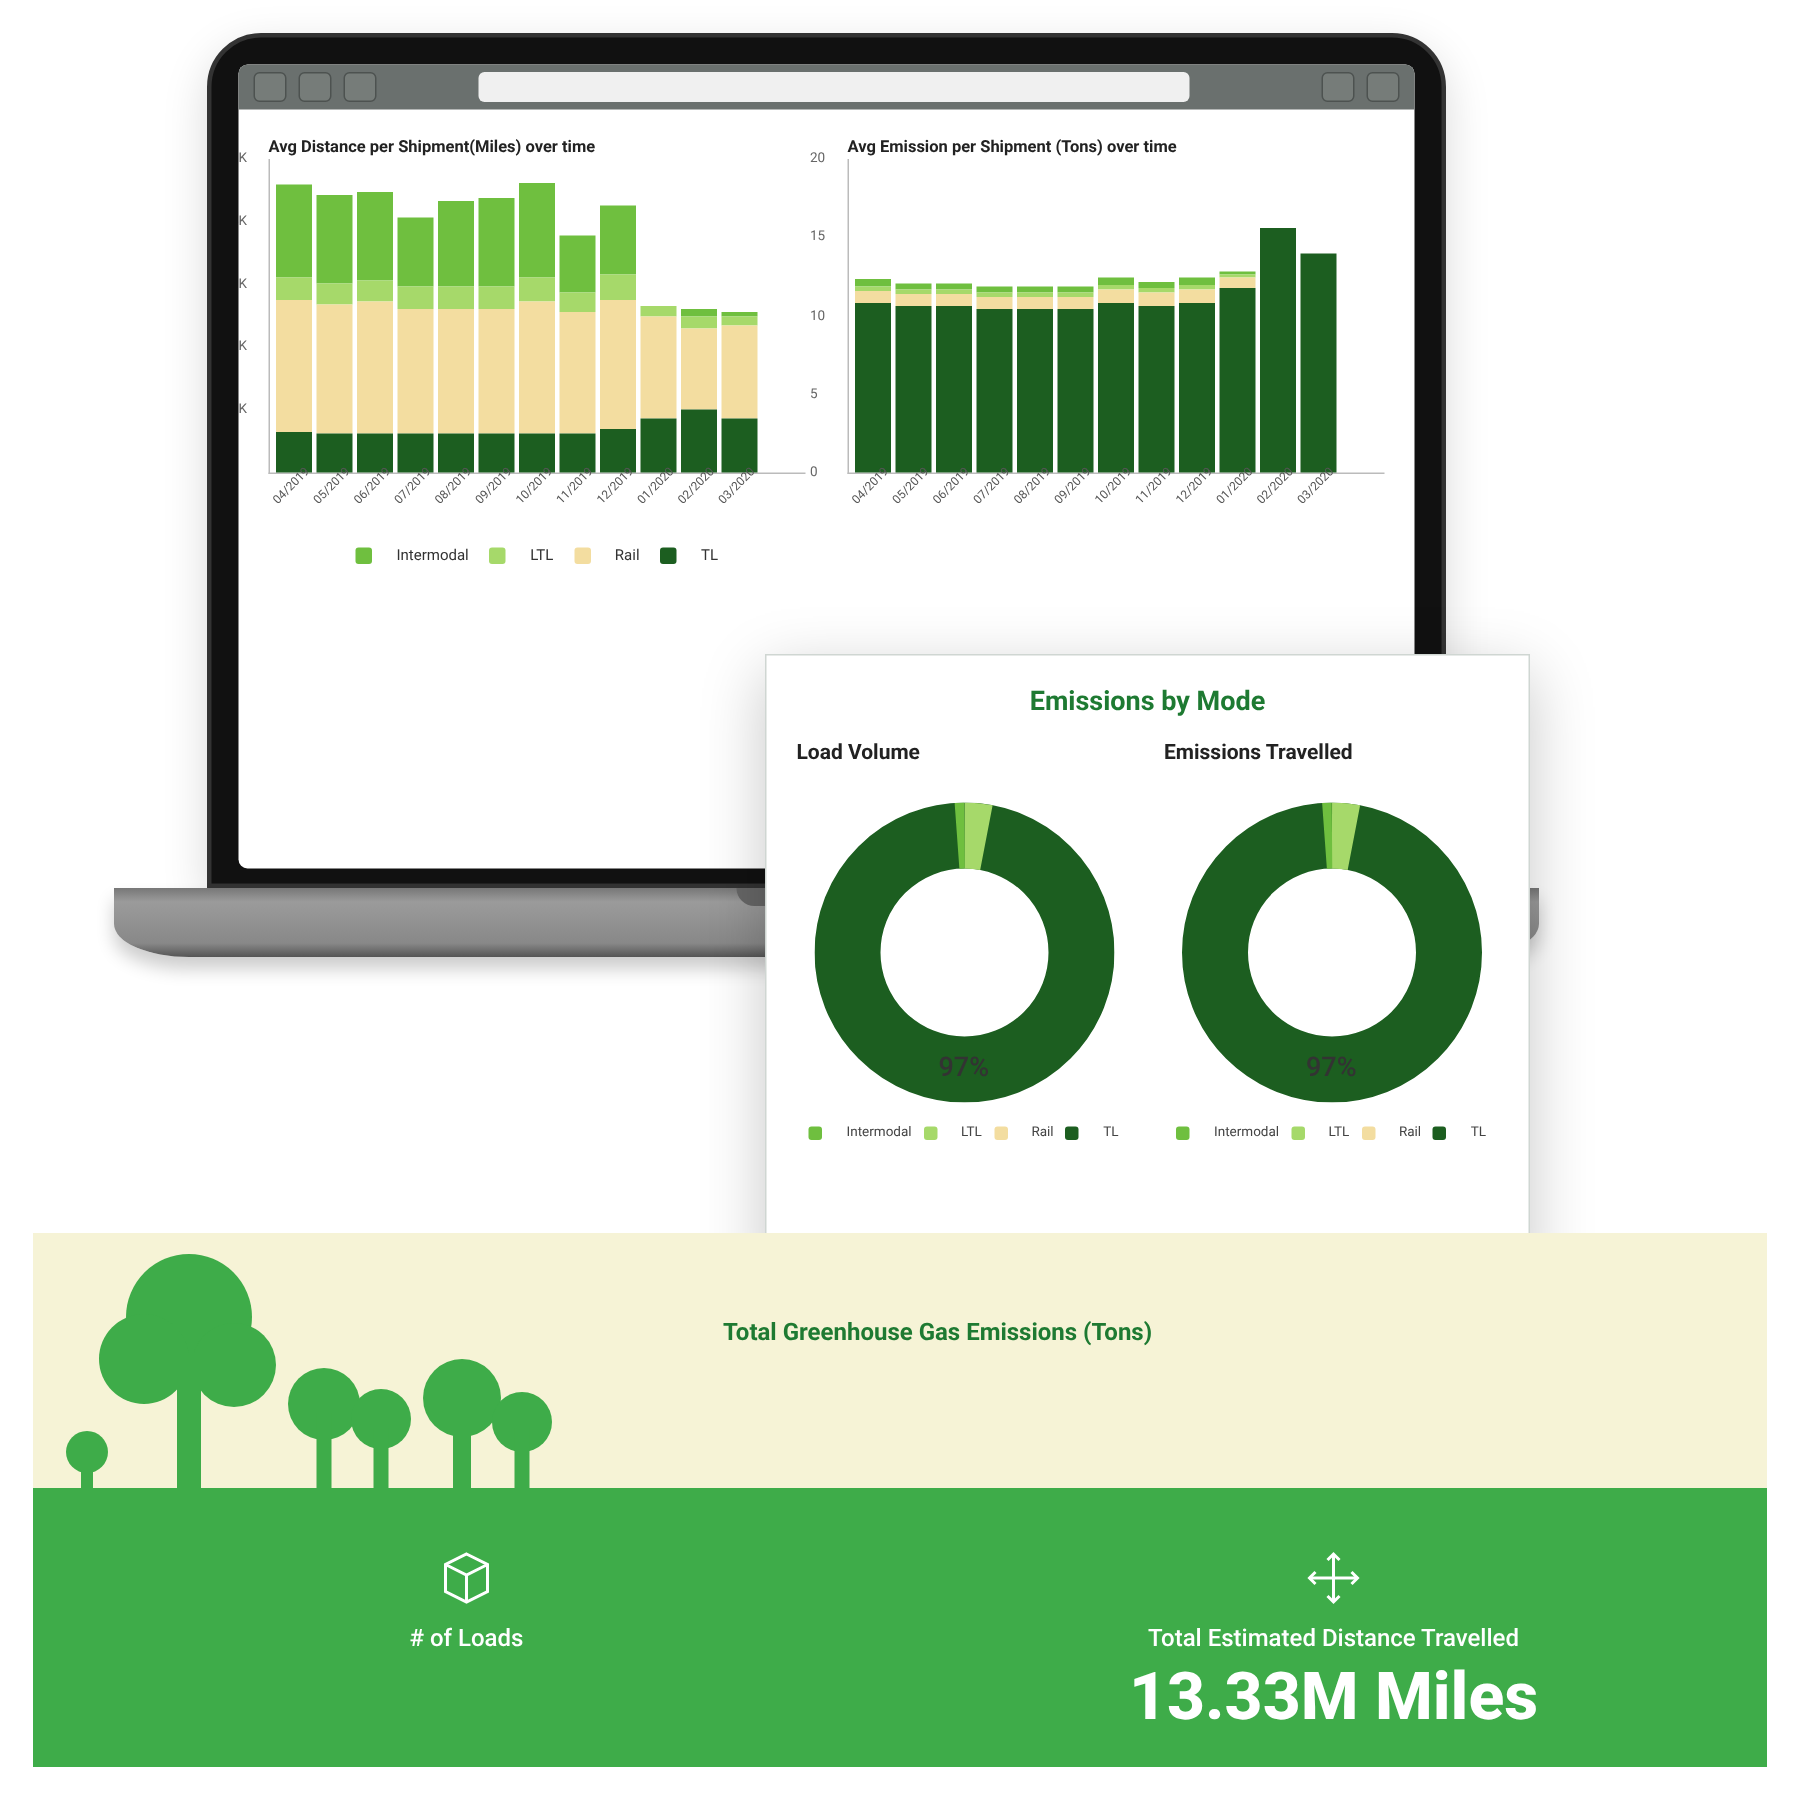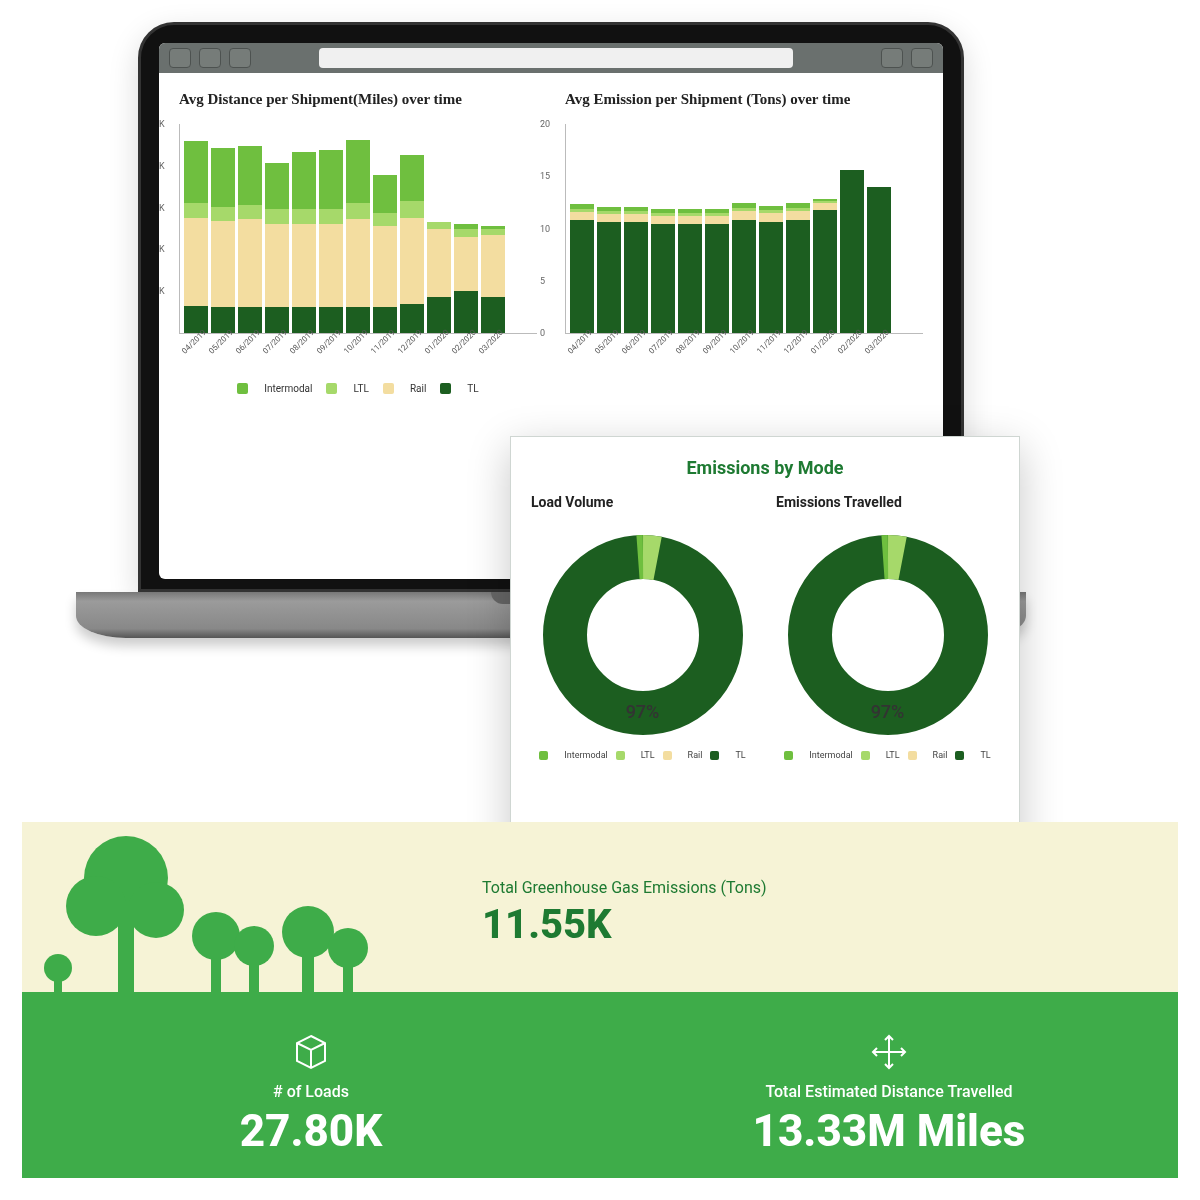--- a/index.html
+++ b/index.html
@@ -78,21 +78,21 @@
   .kite.t { left:5px; top:0; border-width:0 4px 8px 4px; border-color:transparent transparent #f2c84b transparent;}
   .kite.b { left:5px; bottom:0; border-width:8px 4px 0 4px; border-color:#1a8cff transparent transparent transparent;}
   .kite.l { left:0; top:5px; border-width:4px 8px 4px 0; border-color:transparent #e74c3c transparent transparent;}
   .kite.r { right:0; top:5px; border-width:4px 0 4px 8px; border-color:transparent transparent transparent #2ecc71;}
   .dash {
     padding: 18px 20px 10px;
     display: flex;
     gap: 28px;
   }
   .chart-col { flex: 1; }
-  .chart-title { font-size: 15px; font-weight: 700; color: #222; margin-bottom: 16px; font-family: Liberation Serif, serif; }
+  .chart-title { font-size: 11px; font-weight: 700; color: #222; margin-bottom: 2px; }
   .chart-axes {
     position: relative;
     height: 210px;
     border-left: 1px solid #bbb;
     border-bottom: 1px solid #bbb;
     display: flex;
     align-items: flex-end;
     gap: 3px;
     padding: 0 4px;
   }
@@ -206,21 +206,21 @@
 
   
   .band-cream {
     position: absolute;
     left: 22px; right: 22px;
     top: 822px;
     height: 170px;
     background: #f6f3d6;
     padding: 56px 0 0 460px;
   }
-  .stat-label { color: #1e7a32; font-weight: 400; font-size: 16px; }
+  .stat-label { color: #1e7a32; font-weight: 700; font-size: 16px; }
   .stat-val-big { color: #1e7a32; font-weight: 800; font-size: 40px; margin-top: 4px; }
   .trees-svg { position: absolute; left: 14px; bottom: 0; }
   .band-green {
     position: absolute;
     left: 22px; right: 22px;
     top: 992px; bottom: 22px;
     background: #3eac49;
     color: #fff;
     display: flex;
   }
@@ -545,33 +545,31 @@
         <rect x="213" y="120" width="10" height="40"></rect>
       <circle cx="272" cy="100" r="26"></circle>
         <rect x="266" y="110" width="12" height="50"></rect>
       <circle cx="312" cy="116" r="20"></circle>
         <rect x="307" y="120" width="10" height="40"></rect>
       <circle cx="22" cy="136" r="14"></circle>
         <rect x="18" y="140" width="8" height="20"></rect>
     </g>
   </svg>
   <div class="stat-label">Total Greenhouse Gas Emissions (Tons)</div>
-  <div class="stat-val-big">11.55K</div>
 </div>
 
 <div class="band-green">
   <div class="stat-cell">
     <span class="icon-line">
       <svg width="40" height="40" viewBox="0 0 40 40" fill="none" stroke="#fff" stroke-width="2">
         <path d="M20 4 L34 11 L34 29 L20 36 L6 29 L6 11 Z"></path>
         <path d="M6 11 L20 18 L34 11 M20 18 L20 36"></path>
       </svg>
     </span>
     <div class="lab"># of Loads</div>
-    <div class="val">27.80K</div>
   </div>
   <div class="stat-cell">
     <span class="icon-line">
       <svg width="40" height="40" viewBox="0 0 40 40" fill="none" stroke="#fff" stroke-width="2">
         <path d="M20 4 L20 36 M4 20 L36 20"></path>
         <path d="M16 8 L20 4 L24 8 M16 32 L20 36 L24 32 M8 16 L4 20 L8 24 M32 16 L36 20 L32 24"></path>
       </svg>
     </span>
     <div class="lab">Total Estimated Distance Travelled</div>
     <div class="val">13.33M Miles</div>

